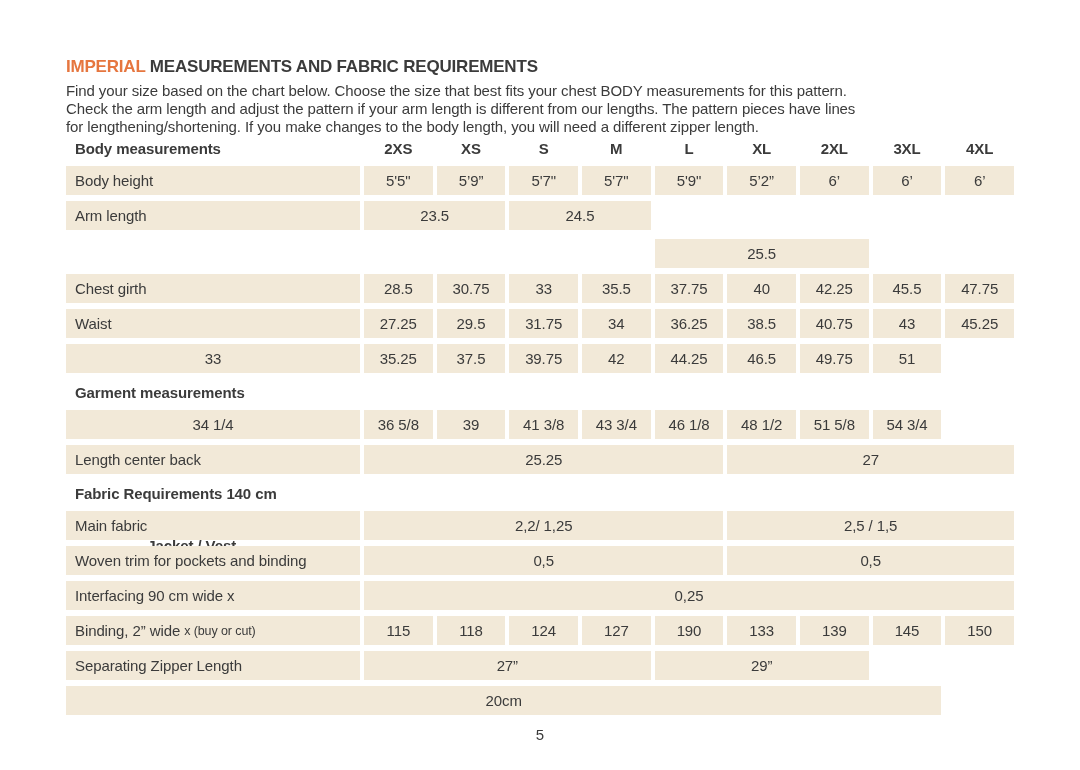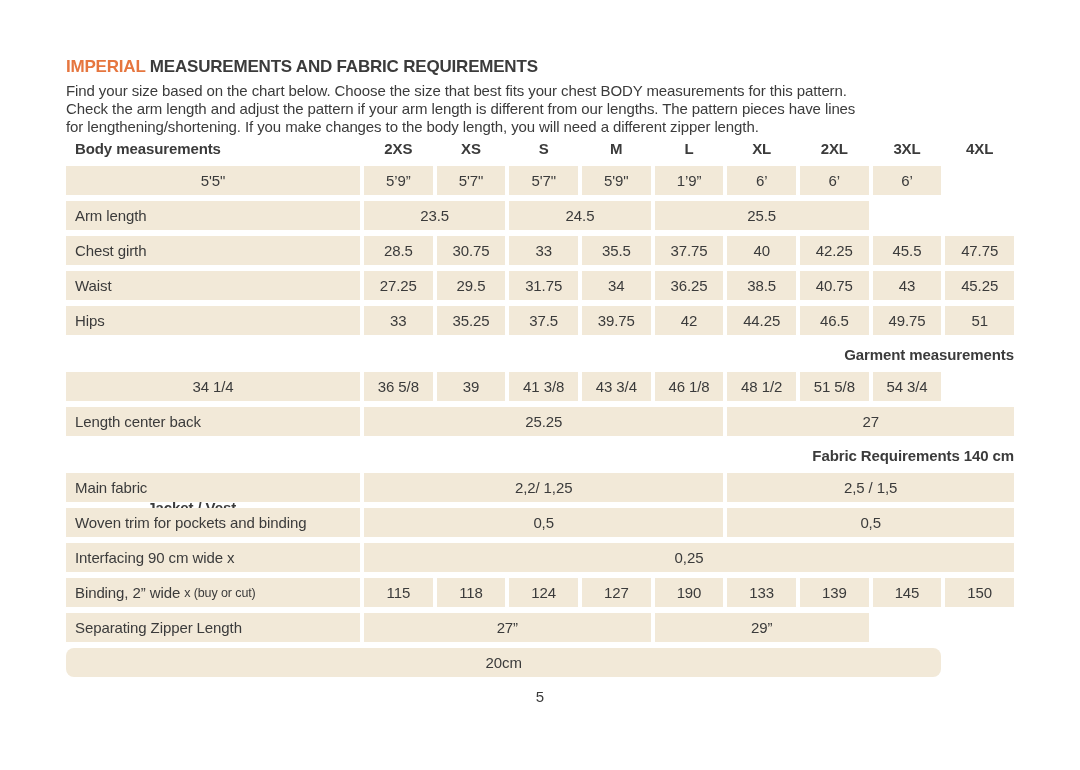--- a/index.html
+++ b/index.html
@@ -57,21 +57,20 @@
     background: transparent;
     height: 25px;
     font-weight: 700;
   }
   .section-row {
     font-weight: 700;
     font-size: 15px;
     letter-spacing: -0.1px;
     padding: 5px 0 18px 9px;
     height: 31px;
-    text-align: right;
   }
   .bold-part { font-weight: 700; margin-top: 39px; }
   .small-part { font-size: 12.5px; padding-left: 4px; }
   .page-number {
     text-align: center;
     font-size: 15px;
     margin-top: 11px;
   }
 </style>
 </head>
@@ -89,37 +88,40 @@
         <div class="cell">XS</div>
         <div class="cell">S</div>
         <div class="cell">M</div>
         <div class="cell">L</div>
         <div class="cell">XL</div>
         <div class="cell">2XL</div>
         <div class="cell">3XL</div>
         <div class="cell">4XL</div>
       </div>
       <div class="row">
+        <div class="cell label-cell">
+          <span>Body height</span>
+        </div>
         <div class="cell value-cell">5'5"</div>
         <div class="cell value-cell">5’9”</div>
         <div class="cell value-cell">5'7"</div>
         <div class="cell value-cell">5'7"</div>
         <div class="cell value-cell">5'9"</div>
-        <div class="cell value-cell">1’9”</div>
+        <div class="cell value-cell">5’2”</div>
         <div class="cell value-cell">6’</div>
         <div class="cell value-cell">6’</div>
         <div class="cell value-cell">6’</div>
       </div>
       <div class="row">
         <div class="cell label-cell">
           <span>Arm length</span>
         </div>
         <div class="cell value-cell" style="grid-column: span 2;">23.5</div>
         <div class="cell value-cell" style="grid-column: span 2;">24.5</div>
-        <div class="cell value-cell" style="grid-column: span 3;">25.5</div>
+        <div class="cell value-cell" style="grid-column: span 3; margin-top: 38px;">25.5</div>
       </div>
       <div class="row">
         <div class="cell label-cell">
           <span>Chest girth</span>
         </div>
         <div class="cell value-cell">28.5</div>
         <div class="cell value-cell">30.75</div>
         <div class="cell value-cell">33</div>
         <div class="cell value-cell">35.5</div>
         <div class="cell value-cell">37.75</div>
@@ -136,23 +138,20 @@
         <div class="cell value-cell">29.5</div>
         <div class="cell value-cell">31.75</div>
         <div class="cell value-cell">34</div>
         <div class="cell value-cell">36.25</div>
         <div class="cell value-cell">38.5</div>
         <div class="cell value-cell">40.75</div>
         <div class="cell value-cell">43</div>
         <div class="cell value-cell">45.25</div>
       </div>
       <div class="row">
-        <div class="cell label-cell">
-          <span>Hips</span>
-        </div>
         <div class="cell value-cell">33</div>
         <div class="cell value-cell">35.25</div>
         <div class="cell value-cell">37.5</div>
         <div class="cell value-cell">39.75</div>
         <div class="cell value-cell">42</div>
         <div class="cell value-cell">44.25</div>
         <div class="cell value-cell">46.5</div>
         <div class="cell value-cell">49.75</div>
         <div class="cell value-cell">51</div>
       </div>
@@ -213,17 +212,17 @@
         <div class="cell value-cell">150</div>
       </div>
       <div class="row">
         <div class="cell label-cell">
           <span>Separating Zipper Length</span>
         </div>
         <div class="cell value-cell" style="grid-column: span 4;">27”</div>
         <div class="cell value-cell" style="grid-column: span 3;">29”</div>
       </div>
       <div class="row">
-        <div class="cell value-cell" style="grid-column: span 9; border-radius: 8px;">20cm</div>
+        <div class="cell value-cell" style="grid-column: span 9;">20cm</div>
       </div>
     </div>
   <div class="page-number">5</div>
 </div>
 
 </body></html>

